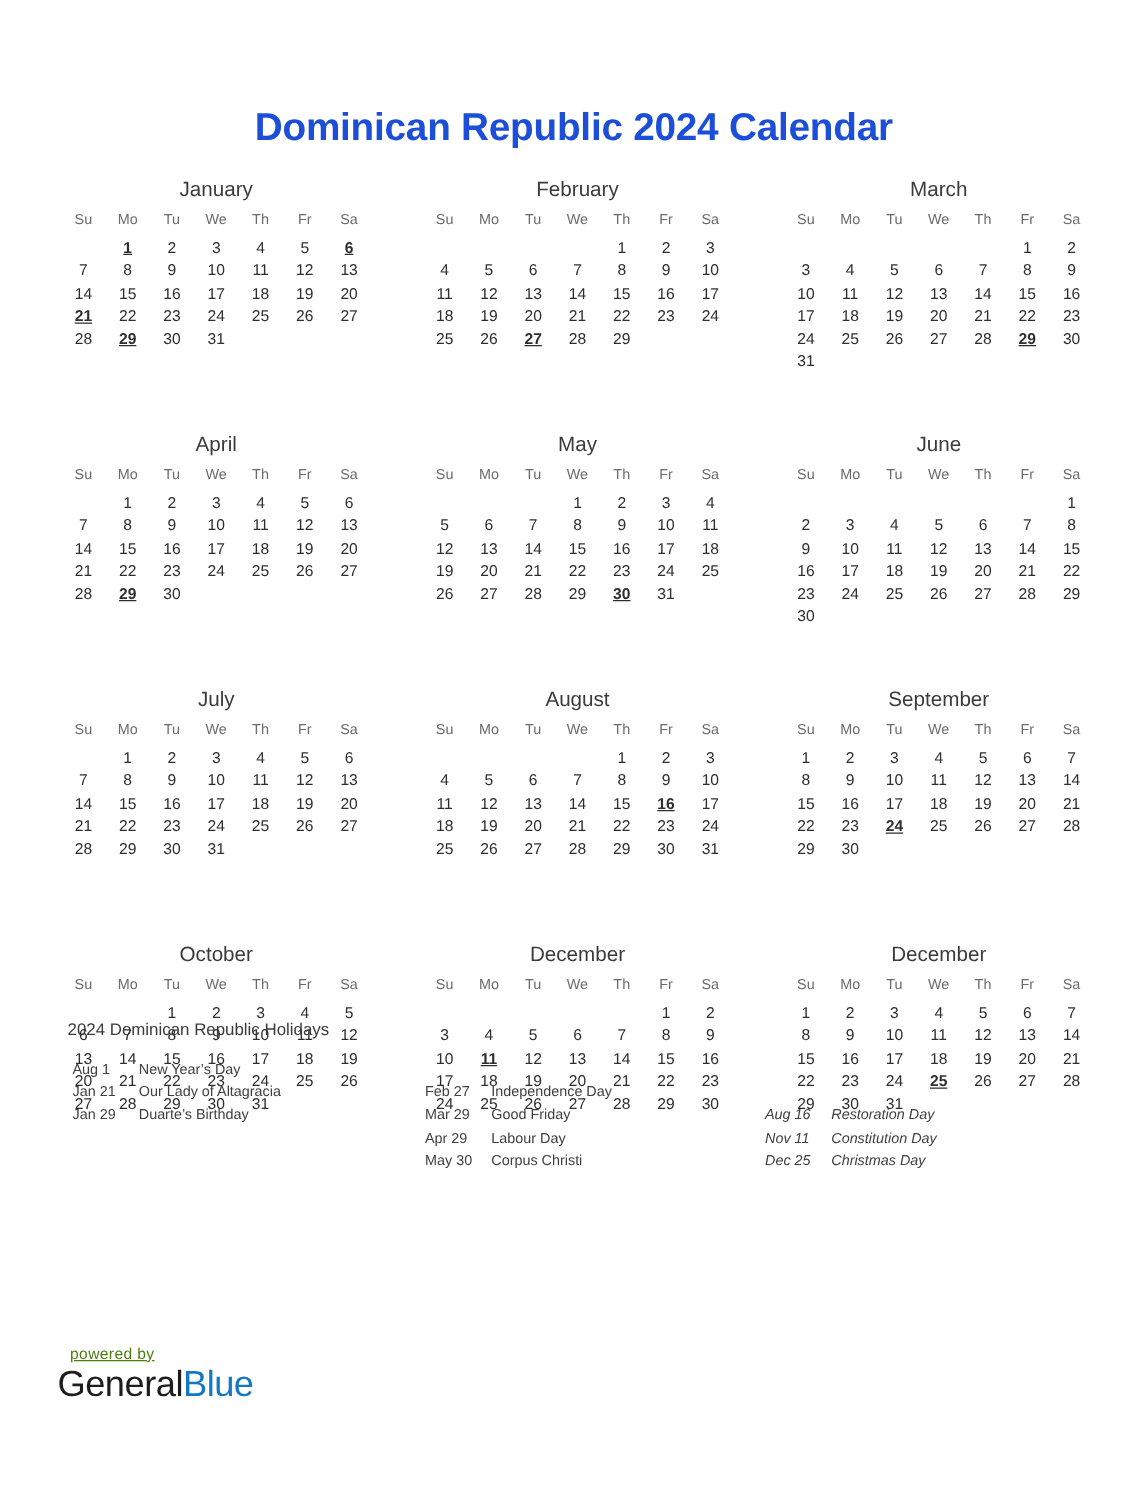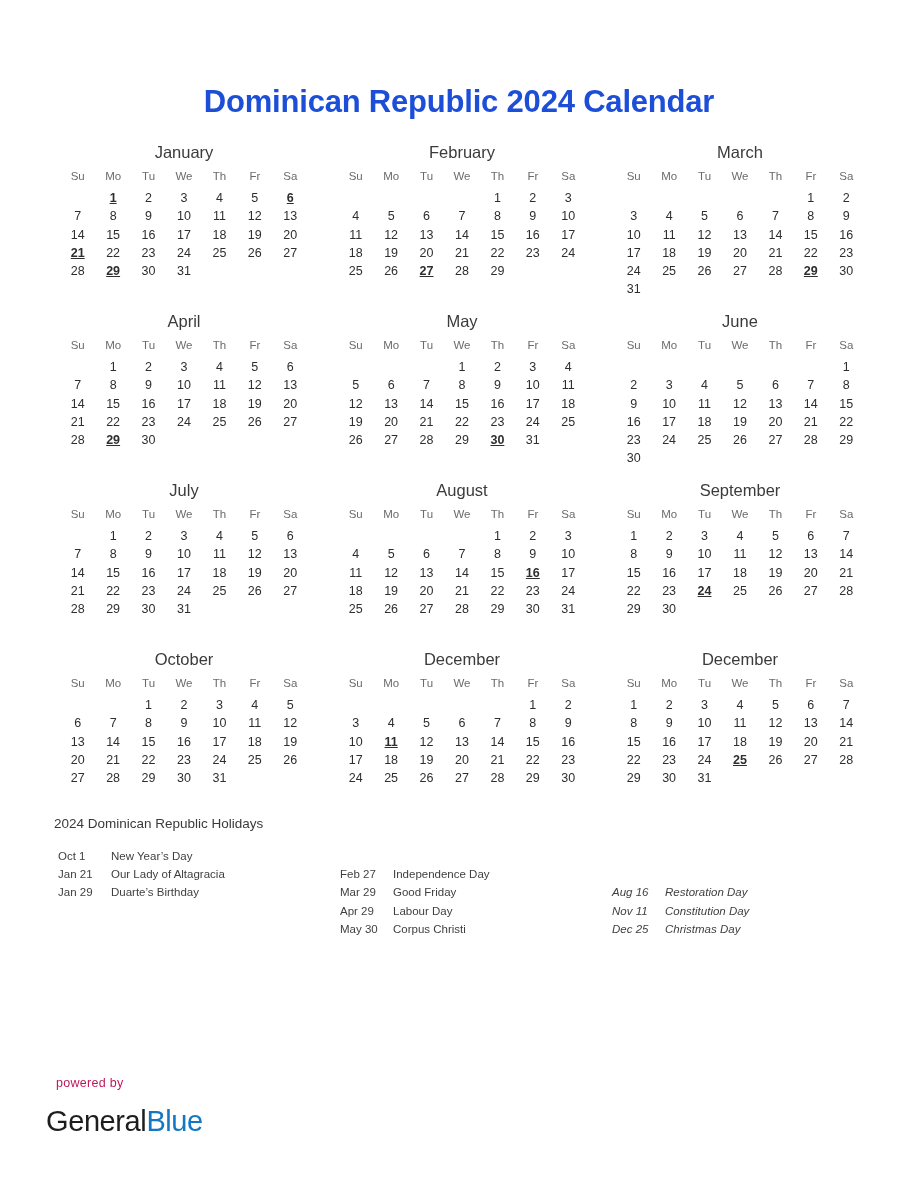--- a/index.html
+++ b/index.html
@@ -37,20 +37,21 @@
 
   
   .months {
     margin-top: 24px;
     padding: 0 40px 0 46px;
     display: grid;
     grid-template-columns: repeat(3, 1fr);
     grid-auto-rows: 169px;
     column-gap: 2px;
     row-gap: 0px;
+    gap: 35px;
   }
 
   .month {
     width: 100%;
     box-sizing: border-box;
   }
 
   .month-name {
     text-align: center;
     font-size: 16.5px;
@@ -140,24 +141,25 @@
   .spacer-row { height: 18.3px; }
 
   
   .footer {
     position: absolute;
     left: 46px;
     top: 1055px;
   }
   .powered-by {
     font-size: 12.5px;
-    color: #be185d;
+    color: #4d7c0f;
     letter-spacing: 0.3px;
-    margin-bottom: 16px;
+    margin-bottom: 3px;
     padding-left: 10px;
+    text-decoration: underline;
   }
   .logo {
     font-size: 29px;
     line-height: 1.05;
     letter-spacing: -0.4px;
   }
   .logo .general { color: #1d1d1d; }
   .logo .blue { color: #1477c4; }
 </style>
 </head>
@@ -942,21 +944,21 @@
           </tbody>
         </table>
       </div>
     </div>
 
   <div class="legend">
     <div class="legend-title">2024 Dominican Republic Holidays</div>
     <div class="legend-cols">
         <div class="legend-col c1">
           <div class="legend-row">
-            <span class="legend-date">Oct 1</span>
+            <span class="legend-date">Aug 1</span>
             <span class="legend-name">New Year’s Day</span>
           </div>
           <div class="legend-row">
             <span class="legend-date">Jan 21</span>
             <span class="legend-name">Our Lady of Altagracia</span>
           </div>
           <div class="legend-row">
             <span class="legend-date">Jan 29</span>
             <span class="legend-name">Duarte’s Birthday</span>
           </div>

